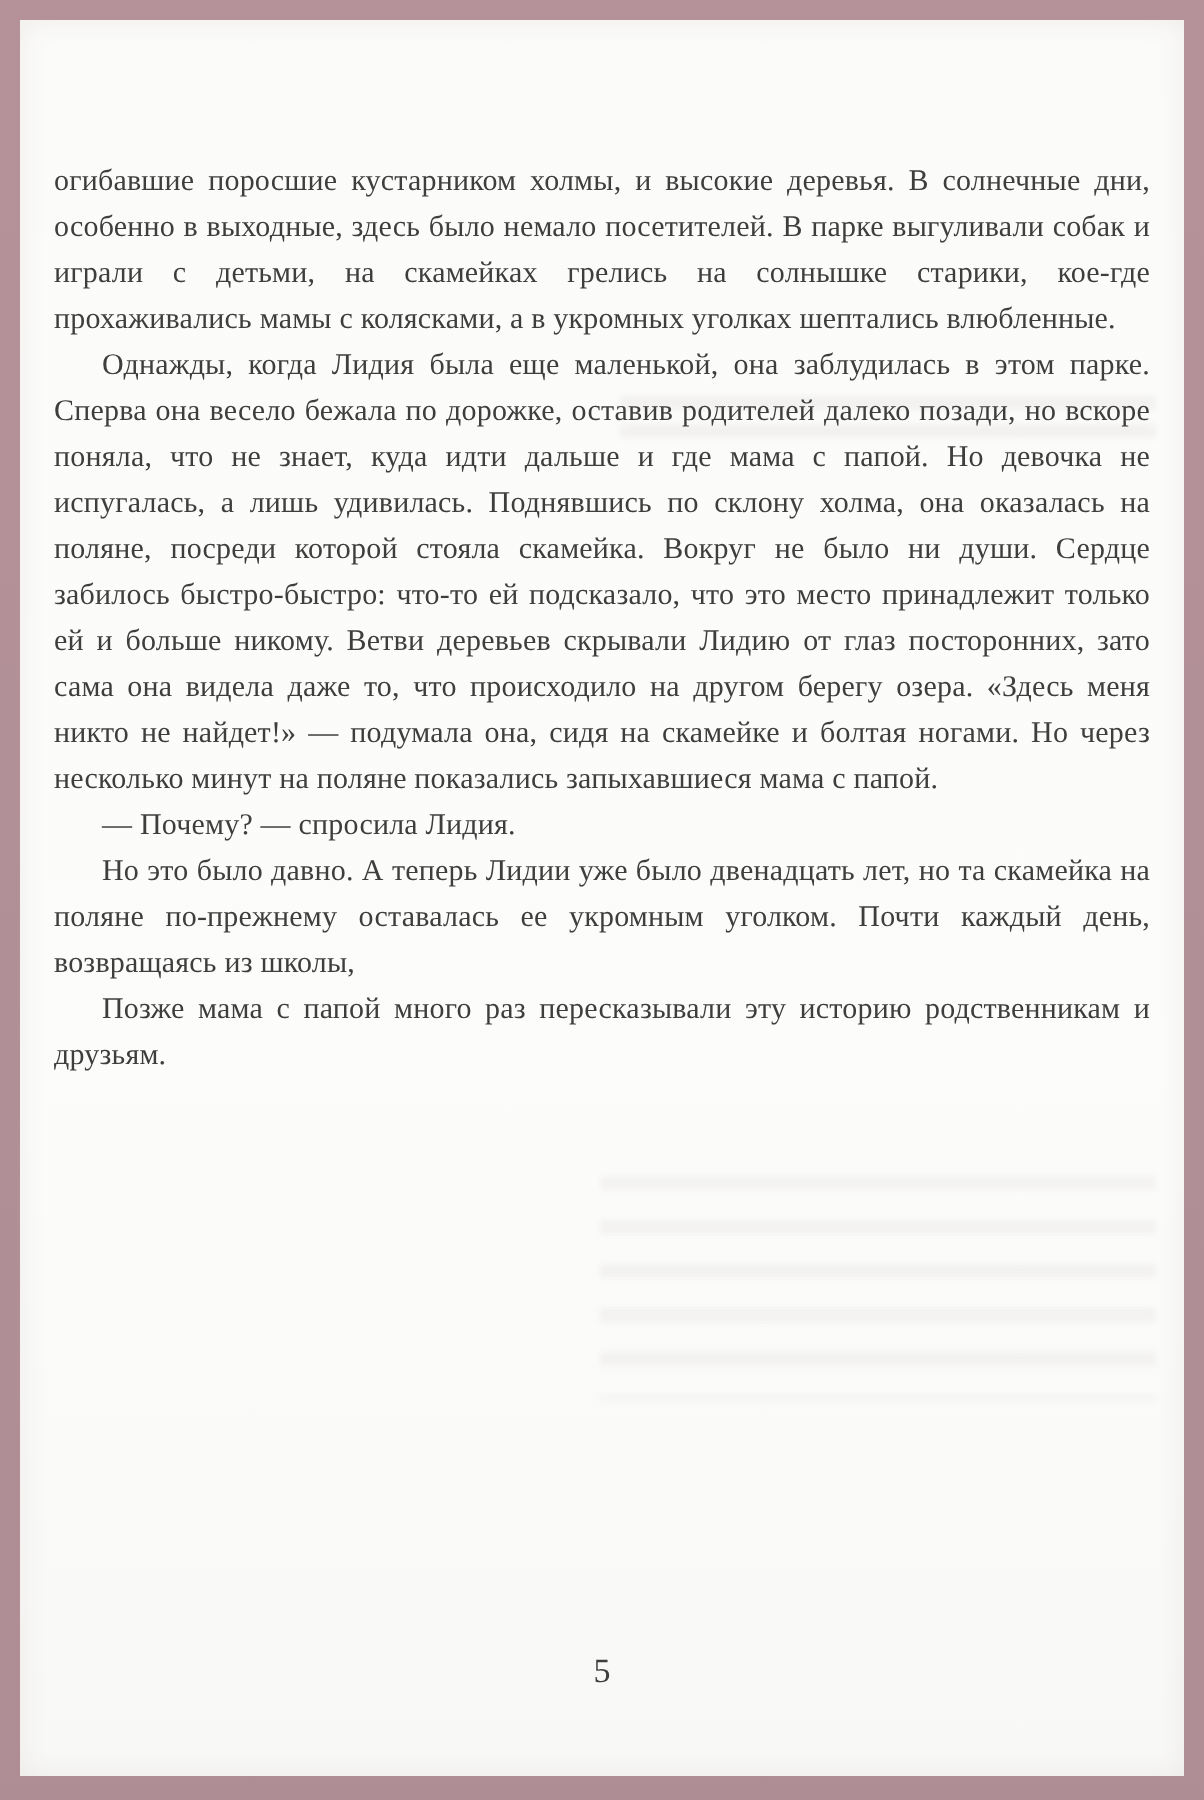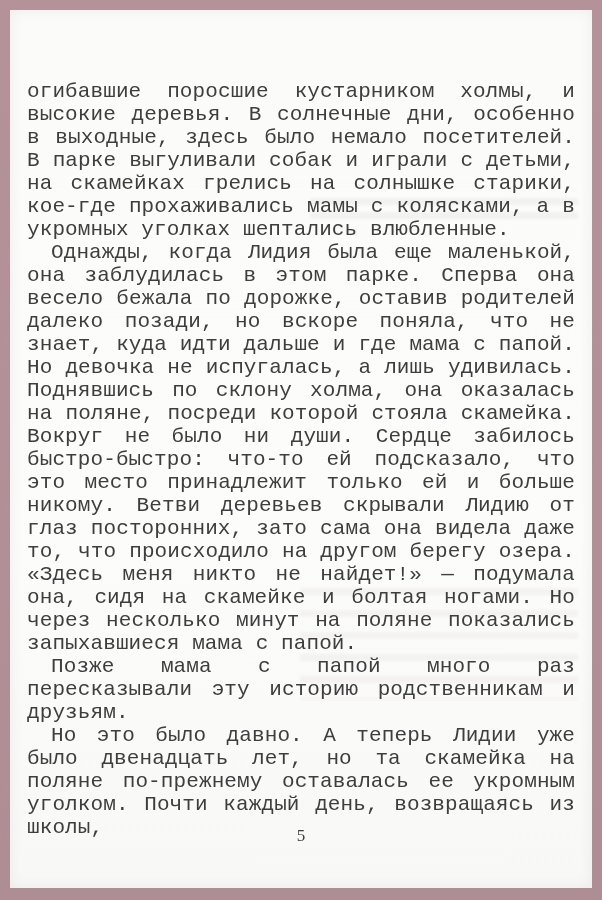--- a/index.html
+++ b/index.html
@@ -43,25 +43,24 @@
     top: 578px; left: 290px; width: 278px; height: 112px;
     background: repeating-linear-gradient(
       to bottom,
       rgba(135,125,120,0.13) 0px, rgba(135,125,120,0.13) 7px,
       transparent 7px, transparent 22px);
   }
   .text-block {
     position: relative;
     z-index: 1;
     color: #3e3e3e;
-    font-size: 21px;
+    font-size: 15px;
     line-height: 23px;
     text-align: justify;
     letter-spacing: 0.1px;
-    font-family: Liberation Mono, monospace;
   }
   .text-block p {
     margin: 0;
     text-indent: 24px;
   }
   .text-block p.no-indent {
     text-indent: 0;
   }
   .page-number {
     position: absolute;
@@ -78,19 +77,20 @@
 <body>
 
 <div class="page">
 
   <div class="bleed bleed-1"></div>
   <div class="bleed bleed-2"></div>
 
   <div class="text-block">
     <p class="no-indent">огибавшие поросшие кустарником холмы, и высокие деревья. В солнечные дни, особенно в выходные, здесь было немало посетителей. В парке выгуливали собак и играли с детьми, на скамейках грелись на солнышке старики, кое-где прохаживались мамы с колясками, а в укромных уголках шептались влюбленные.</p>
     <p>Однажды, когда Лидия была еще маленькой, она заблудилась в этом парке. Сперва она весело бежала по дорожке, оставив родителей далеко позади, но вскоре поняла, что не знает, куда идти дальше и где мама с папой. Но девочка не испугалась, а лишь удивилась. Поднявшись по склону холма, она оказалась на поляне, посреди которой стояла скамейка. Вокруг не было ни души. Сердце забилось быстро-быстро: что-то ей подсказало, что это место принадлежит только ей и больше никому. Ветви деревьев скрывали Лидию от глаз посторонних, зато сама она видела даже то, что происходило на другом берегу озера. «Здесь меня никто не найдет!» — подумала она, сидя на скамейке и болтая ногами. Но через несколько минут на поляне показались запыхавшиеся мама с папой.</p>
+    <p>— Почему? — спросила Лидия.</p>
+    <p>Но это было давно. А теперь Лидии уже было двенадцать лет, но та скамейка на поляне по-прежнему оставалась ее укромным уголком. Почти каждый день, возвращаясь из школы,</p>
     <p>Позже мама с папой много раз пересказывали эту историю родственникам и друзьям.</p>
-    <p>Но это было давно. А теперь Лидии уже было двенадцать лет, но та скамейка на поляне по-прежнему оставалась ее укромным уголком. Почти каждый день, возвращаясь из школы,</p>
   </div>
 
   <div class="page-number">5</div>
 
 </div>
 
 </body></html>

